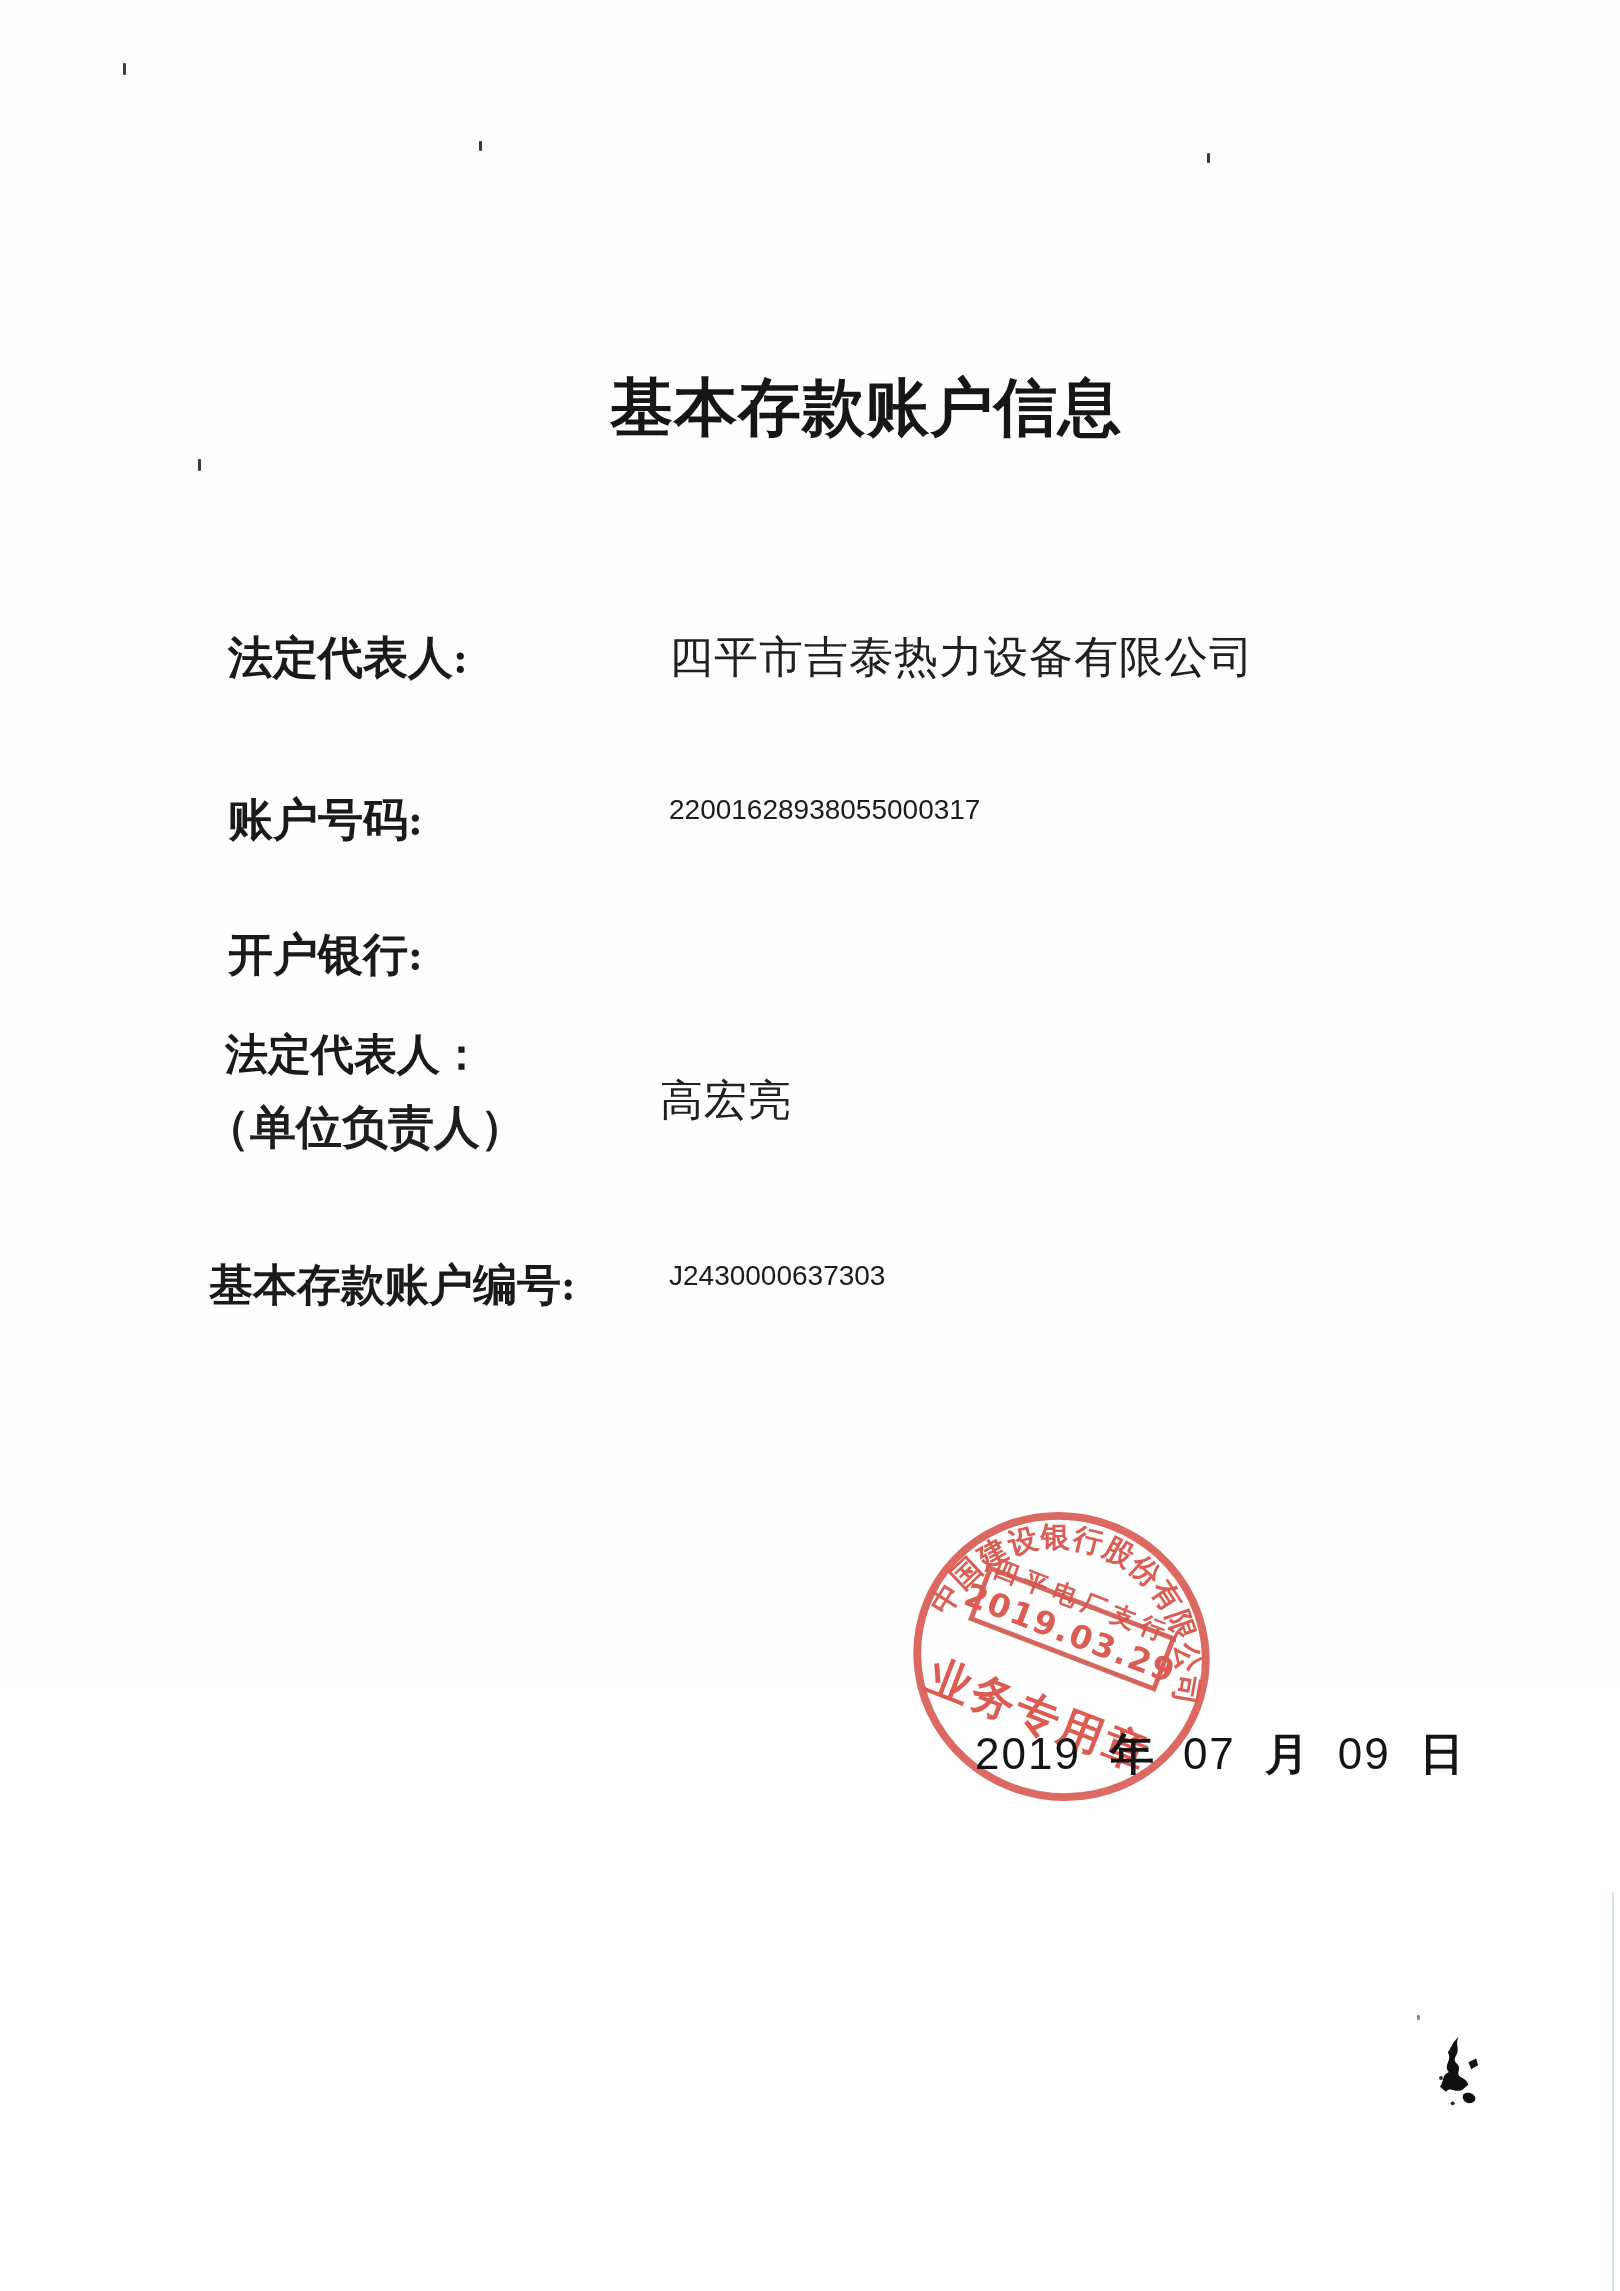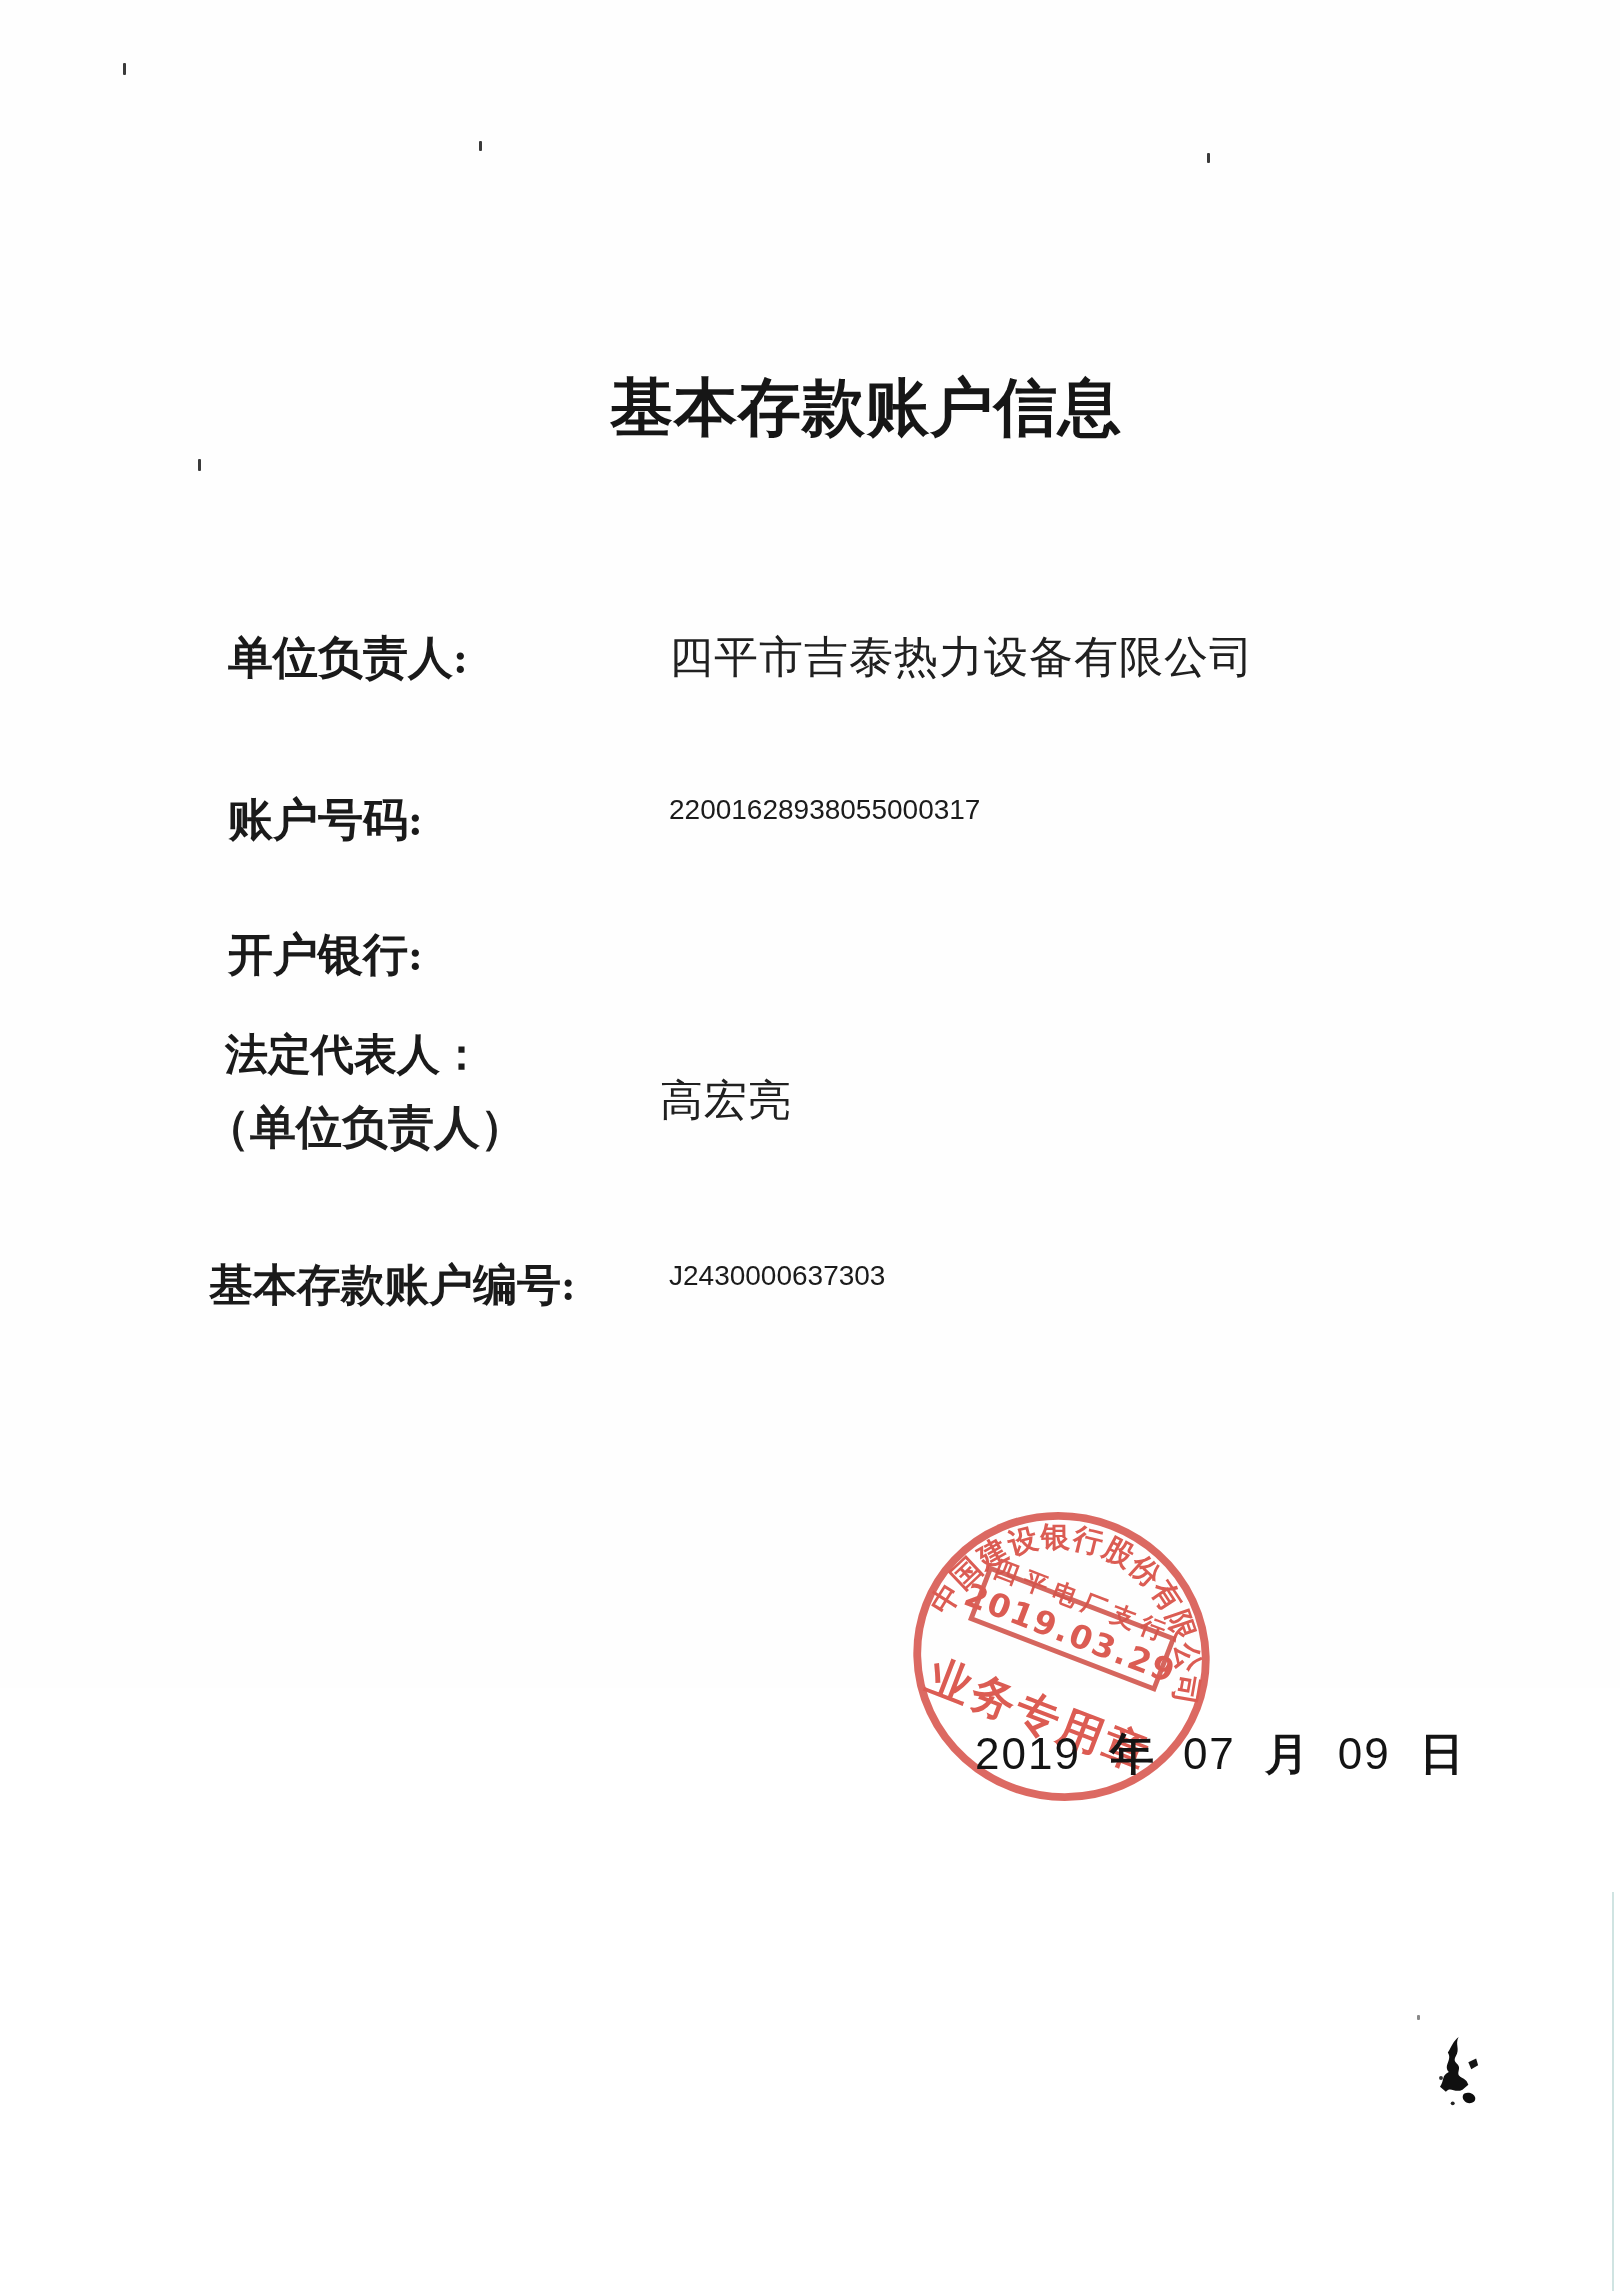--- a/index.html
+++ b/index.html
@@ -99,21 +99,21 @@
     opacity: 0.7;
   }
 </style>
 </head>
 <body>
 
 <div class="page">
 
   <div class="abs doc-title">基本存款账户信息</div>
 
-  <div class="abs field-label" style="top:628px;">单位负责人:</div>
+  <div class="abs field-label" style="top:628px;">法定代表人:</div>
   <div class="abs field-value" style="top:620px;margin-top:8px;">四平市吉泰热力设备有限公司</div>
 
   <div class="abs field-label" style="top:790px;">账户号码:</div>
   <div class="abs field-value num-value" style="top:794px;">22001628938055000317</div>
 
   <div class="abs field-label" style="top:925px;">开户银行:</div>
 
   <div class="abs field-label" style="top:1026px; left:225px; font-size:43px;text-align:right;">法定代表人：</div>
   <div class="abs label-l2" style="top:1097px;">（单位负责人）</div>
   <div class="abs field-value" style="top:1072px; left:660px; font-size:43px;">高宏亮</div>

